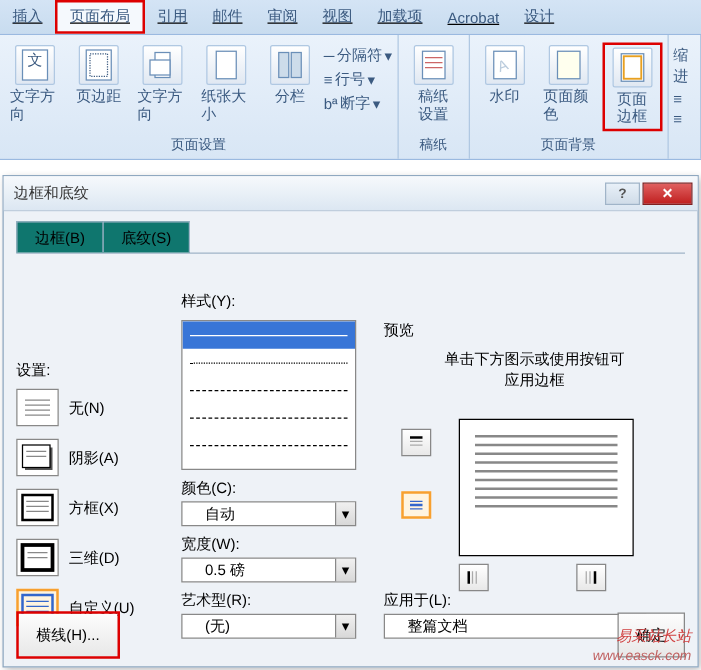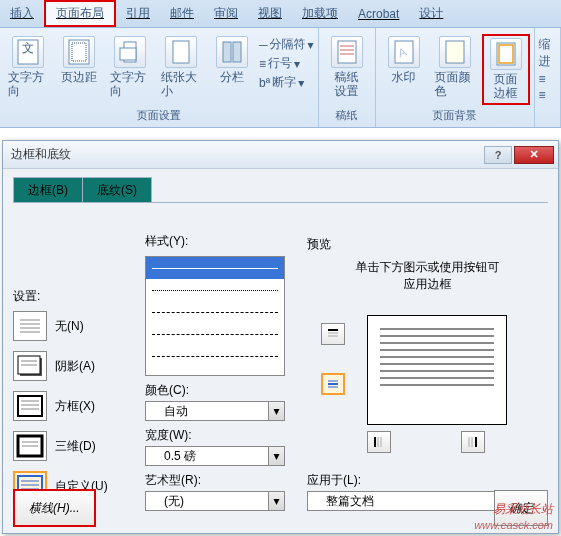--- a/index.html
+++ b/index.html
@@ -61,25 +61,25 @@
 .combo-arrow { width: 16px; height: 100%; border-left: 1px solid #888; display: flex; align-items: center; justify-content: center; background: linear-gradient(#f0f0f0,#d8d8d8); }
 
 .preview-hint { font-size: 12px; text-align: center; margin: 4px 0 10px; line-height: 1.4; }
 .preview-box { position: relative; height: 145px; }
 .preview-page { position: absolute; left: 60px; top: 12px; width: 140px; height: 110px; border: 1px solid #000; background: #fff; padding: 12px; }
 .preview-page .line { height: 2px; background: #888; margin-bottom: 5px; }
 .preview-side-btn { position: absolute; width: 24px; height: 22px; border: 1px solid #888; background: linear-gradient(#fff,#e8e8e8); display:flex; align-items:center; justify-content:center; }
 .preview-side-btn.sel { border: 2px solid #f7a030; background: #fff4e0; }
 .preview-bottom-btn { width: 24px; height: 22px; border: 1px solid #888; background: linear-gradient(#fff,#e8e8e8); display:inline-flex; align-items:center; justify-content:center; }
 
-.apply-row { margin-top: 24px; }
+.apply-row { margin-top: 4px; }
 .apply-combo { width: 210px; }
 
 .footer { position: absolute; bottom: 6px; left: 10px; right: 10px; display: flex; justify-content: space-between; align-items: center; }
-.btn { height: 24px; padding: 17px 14px; border: 1px solid #888; background: linear-gradient(#fdfdfd,#e8e8e8); font-size: 12px; display: inline-flex; align-items: center; font-style: italic; }
+.btn { height: 24px; padding: 17px 14px; border: 1px solid #888; background: linear-gradient(#fdfdfd,#e8e8e8); font-size: 12px; display: inline-flex; align-items: center; }
 .btn.hl { border: 2px solid #d00; }
 
 .watermark { position: absolute; right: 8px; bottom: 4px; color: #d04040; font-size: 14px; text-align: right; line-height: 1.3; font-style: italic; pointer-events: none; }
 .watermark .url { font-size: 11px; color: #c06060; }
 </style>
 </head>
 <body>
 
 <div class="ribbon-tabs">
   <div class="ribbon-tab">插入</div>

